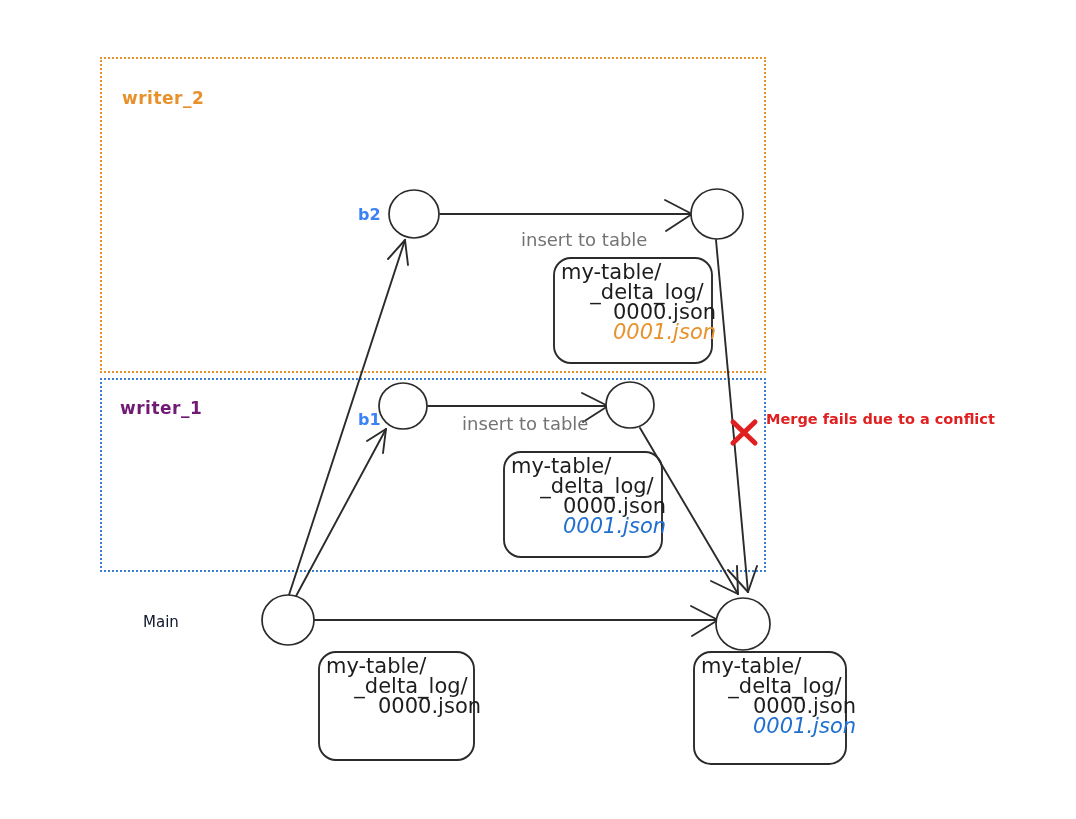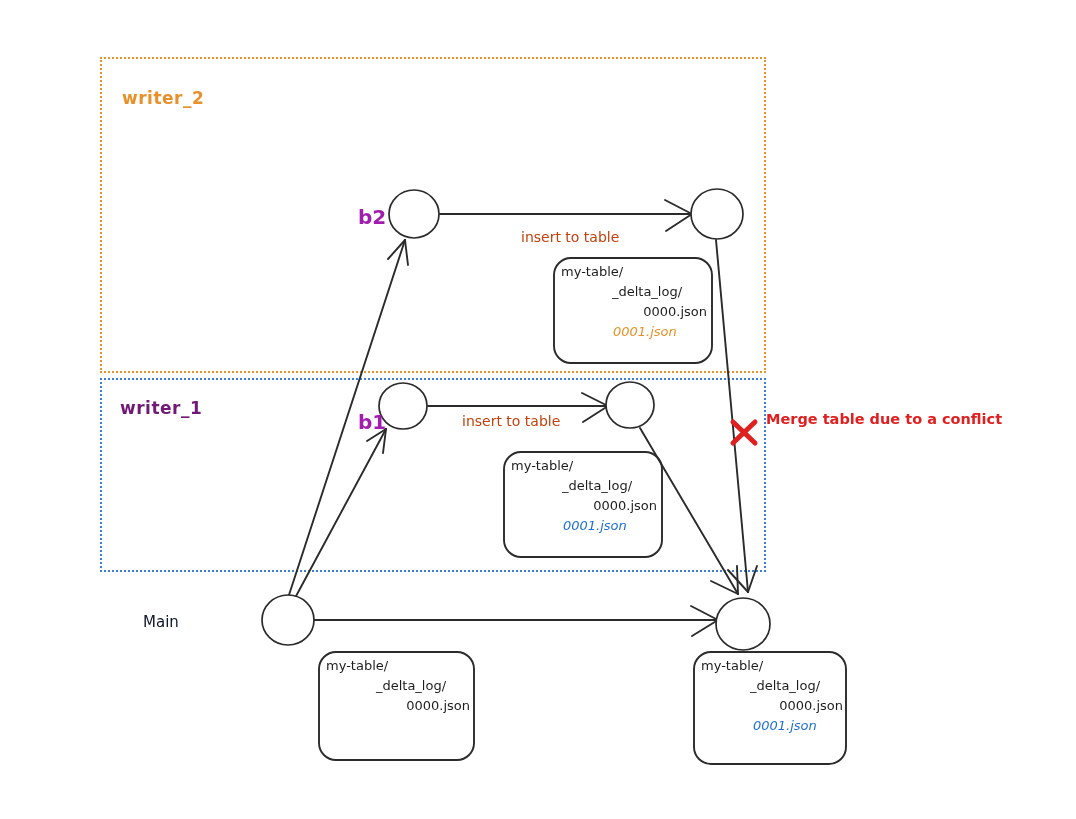--- a/index.html
+++ b/index.html
@@ -30,27 +30,27 @@
   }
   .lane-label.w2{left:122px;top:88px;color:#e8912a;}
   .lane-label.w1{left:120px;top:398px;color:#701a75;}
 
   
   #draw{position:absolute;left:0;top:0;width:1076px;height:819px;}
 
   
   .txt{position:absolute;white-space:nowrap;font-family:"DejaVu Sans", sans-serif;}
 
-  .node-label{font-size:20px;font-weight:700;color:#a21caf;}
+  .node-label{font-size:16px;font-weight:700;color:#3b82f6;}
   .branch-label{font-size:15px;color:#0f172a;}
-  .edge-label{font-size:14px;color:#c2410c;}
+  .edge-label{font-size:18px;color:#737373;}
   .conflict-label{font-size:14.5px;color:#e02020;font-weight:600;}
 
   
-  .tree{position:absolute;font-size:13px;line-height:20px;color:#1d1d1d;}
+  .tree{position:absolute;font-size:21px;line-height:20px;color:#1d1d1d;}
   .tree .l1{display:block;text-align:left;}
   .tree .l2{display:block;text-align:center;padding-left:26px;}
   .tree .l3{display:block;text-align:right;padding-left:52px;}
   .tree .l4{display:block;text-align:left;padding-left:52px;font-style:italic;}
   .orange{color:#e8912a;}
   .blue{color:#1f6fd0;}
 </style>
 </head>
 <body>
 
@@ -118,21 +118,21 @@
     </g>
   </svg>
 
   <div class="txt node-label" style="left:358px;top:205px;">b2</div>
   <div class="txt node-label" style="left:358px;top:410px;">b1</div>
   <div class="txt branch-label" style="left:143px;top:613px;">Main</div>
 
   <div class="txt edge-label" style="left:521px;top:229px;">insert to table</div>
   <div class="txt edge-label" style="left:462px;top:413px;">insert to table</div>
 
-  <div class="txt conflict-label" style="left:766px;top:411px;">Merge table due to a conflict</div>
+  <div class="txt conflict-label" style="left:766px;top:411px;">Merge fails due to a conflict</div>
 
   <div class="tree" style="left:561px;top:262px;width:146px;">
     <span class="l1">my-table/</span>
     <span class="l2">_delta_log/</span>
     <span class="l3">0000.json</span>
     <span class="l4 orange">0001.json</span>
   </div>
 
   <div class="tree" style="left:511px;top:456px;width:146px;">
     <span class="l1">my-table/</span>

